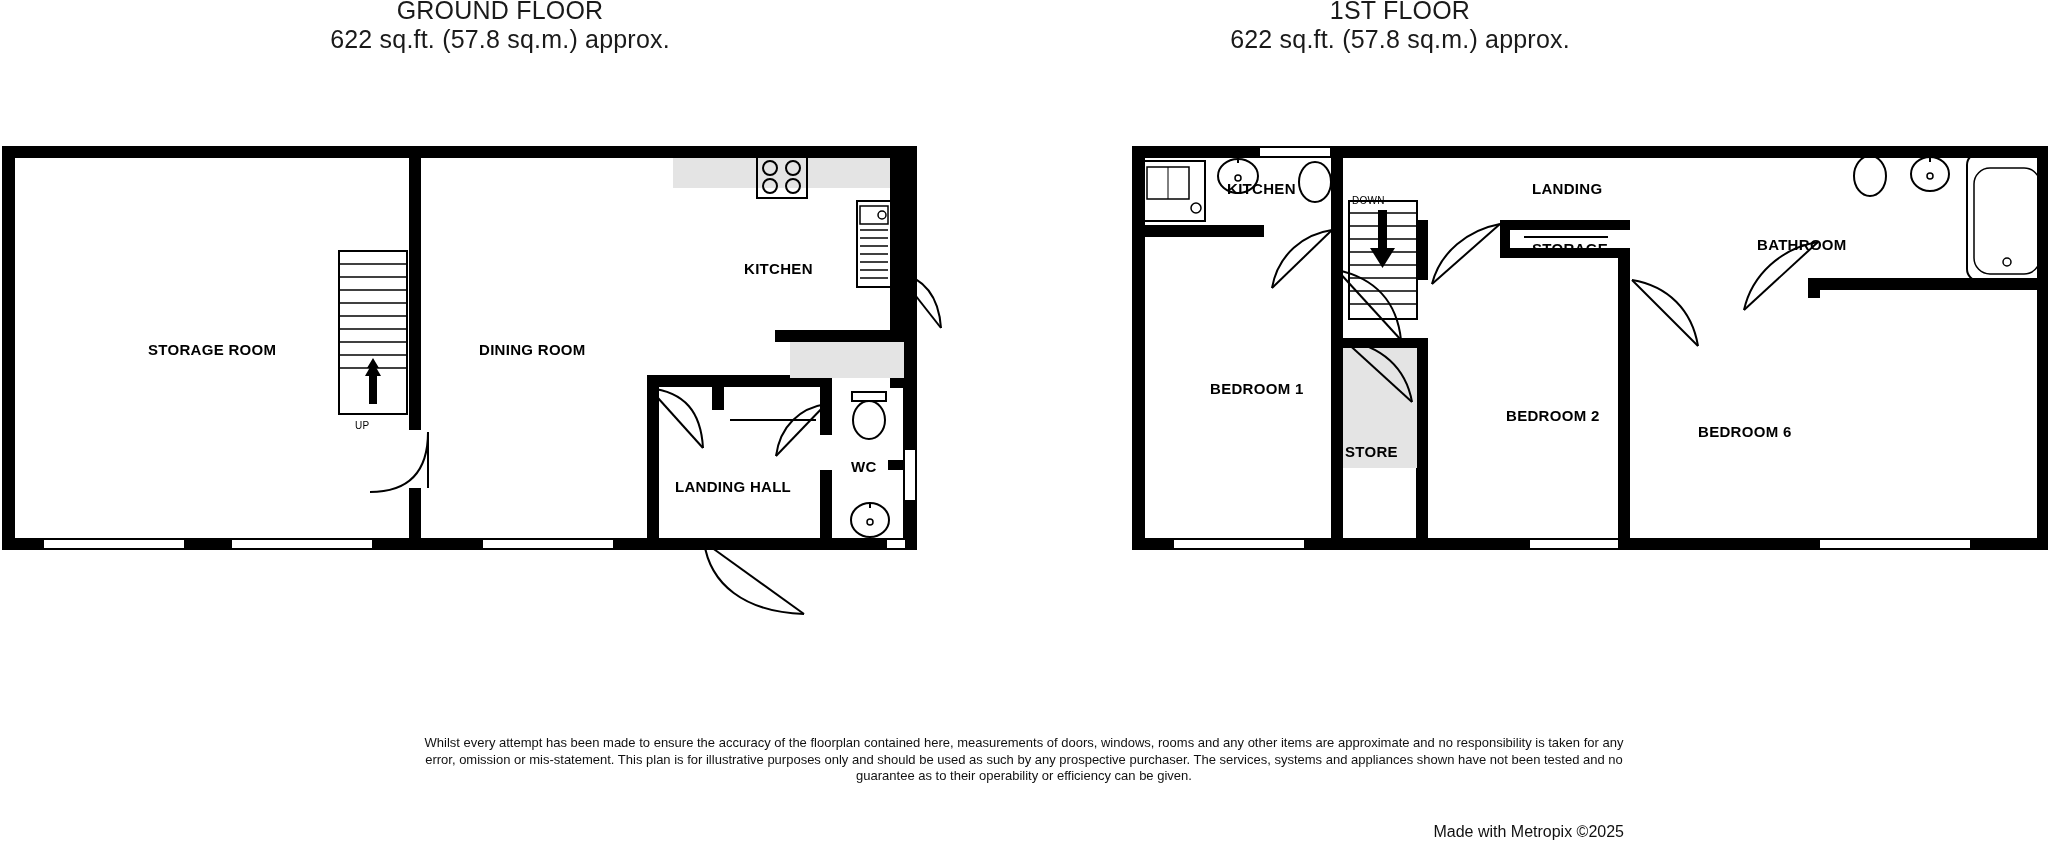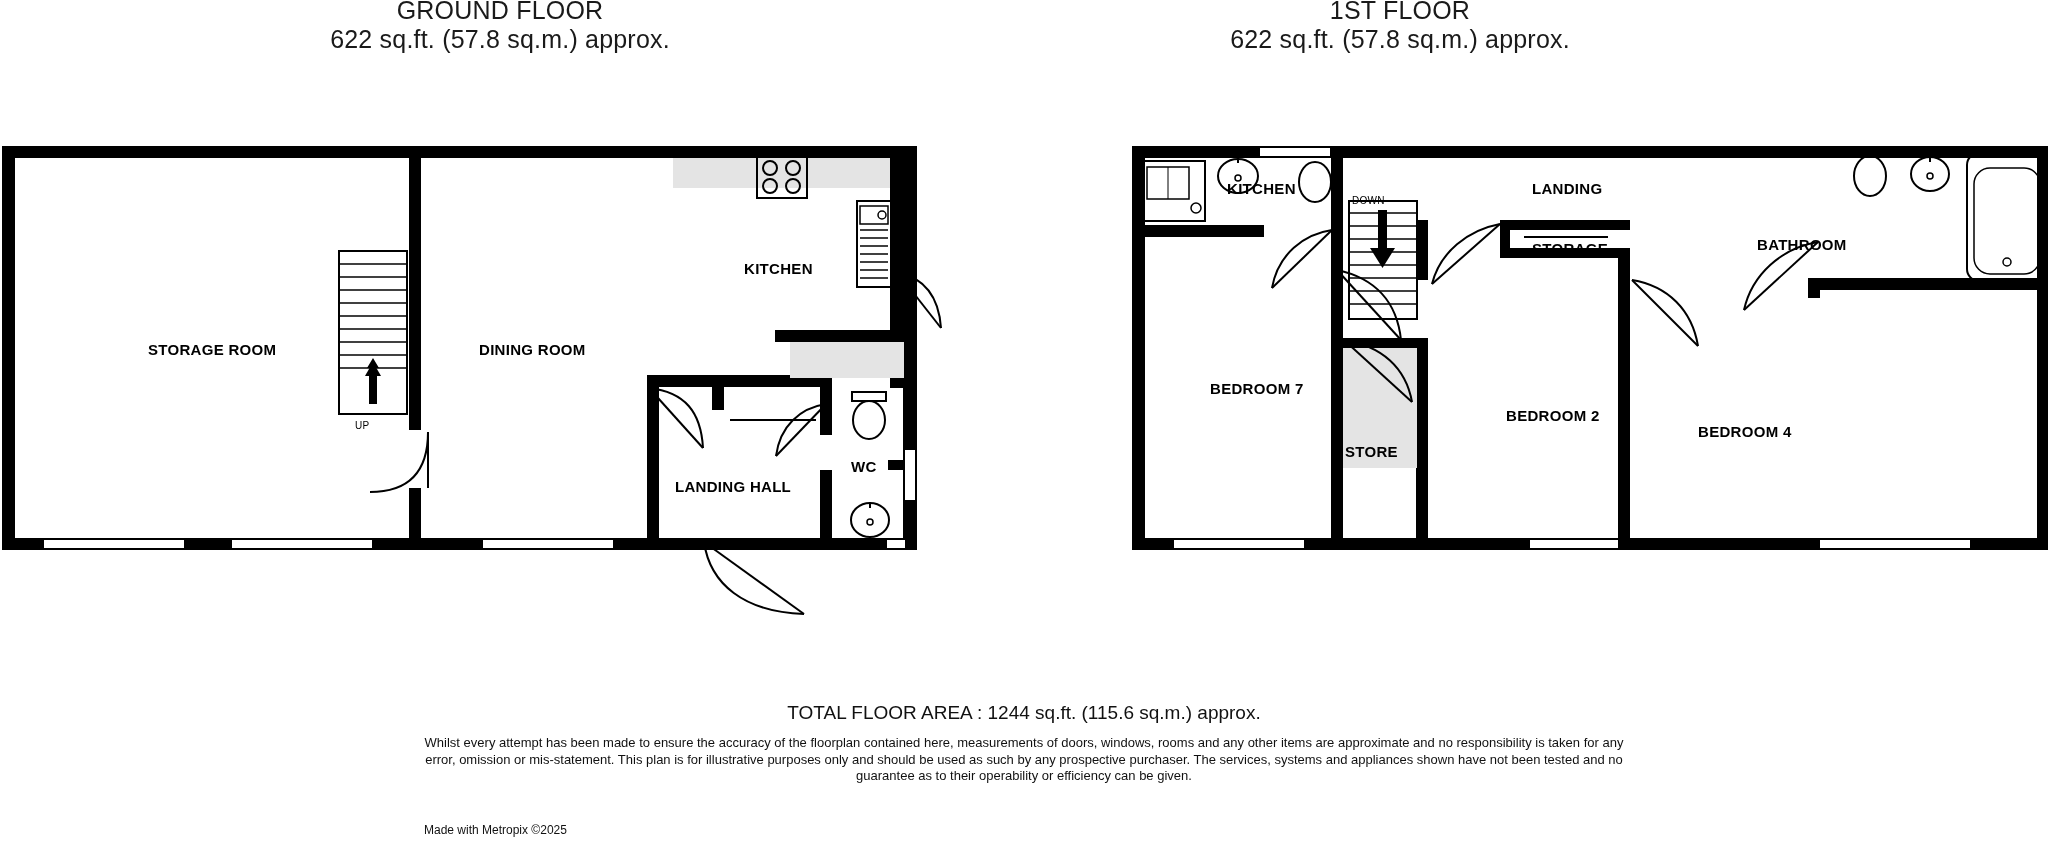--- a/index.html
+++ b/index.html
@@ -74,22 +74,22 @@
     white-space: nowrap;
   }
   .disclaimer {
     text-align: center;
     font-size: 13px;
     line-height: 16.5px;
     color: #111;
     width: 1200px;
   }
   .madewith {
-    text-align: left;
-    font-size: 12px;
+    text-align: right;
+    font-size: 16px;
     color: #111;
   }
 
   svg { display: block; overflow: visible; }
   .stroke-blk { stroke: #000; fill: none; }
 </style>
 </head>
 <body>
 
 <div id="page">
@@ -378,25 +378,24 @@
       <svg width="70" height="70" viewBox="0 0 70 70">
         <path d="M2 2 C 38 8, 62 32, 68 68" class="stroke-blk" stroke-width="2"></path>
         <line x1="2" y1="2" x2="68" y2="68" class="stroke-blk" stroke-width="2"></line>
       </svg>
     </div>
 
     <div class="abs room-label" style="left:107px; top:180px;">KITCHEN</div>
     <div class="abs room-label" style="left:412px; top:180px;">LANDING</div>
     <div class="abs room-label" style="left:412px; top:240px;">STORAGE</div>
     <div class="abs room-label" style="left:637px; top:236px;">BATHROOM</div>
-    <div class="abs room-label" style="left:90px;  top:380px;">BEDROOM 7</div>
+    <div class="abs room-label" style="left:90px;  top:380px;">BEDROOM 1</div>
     <div class="abs room-label" style="left:225px; top:443px;">STORE</div>
     <div class="abs room-label" style="left:386px; top:407px;">BEDROOM 2</div>
-    <div class="abs room-label" style="left:578px; top:423px;">BEDROOM 4</div>
+    <div class="abs room-label" style="left:578px; top:423px;">BEDROOM 6</div>
   </div>
 
-  <div class="abs total-area" style="left:424px; top:702px; width:1200px;">TOTAL FLOOR AREA : 1244 sq.ft. (115.6 sq.m.) approx.</div>
 
   <div class="abs disclaimer" style="left:424px; top:735px;">Whilst every attempt has been made to ensure the accuracy of the floorplan contained here, measurements of doors, windows, rooms and any other items are approximate and no responsibility is taken for any error, omission or mis-statement. This plan is for illustrative purposes only and should be used as such by any prospective purchaser. The services, systems and appliances shown have not been tested and no guarantee as to their operability or efficiency can be given.</div>
 
   <div class="abs madewith" style="left:424px; top:823px; width:1200px;">Made with Metropix ©2025</div>
 
 </div>
 
 </body></html>

